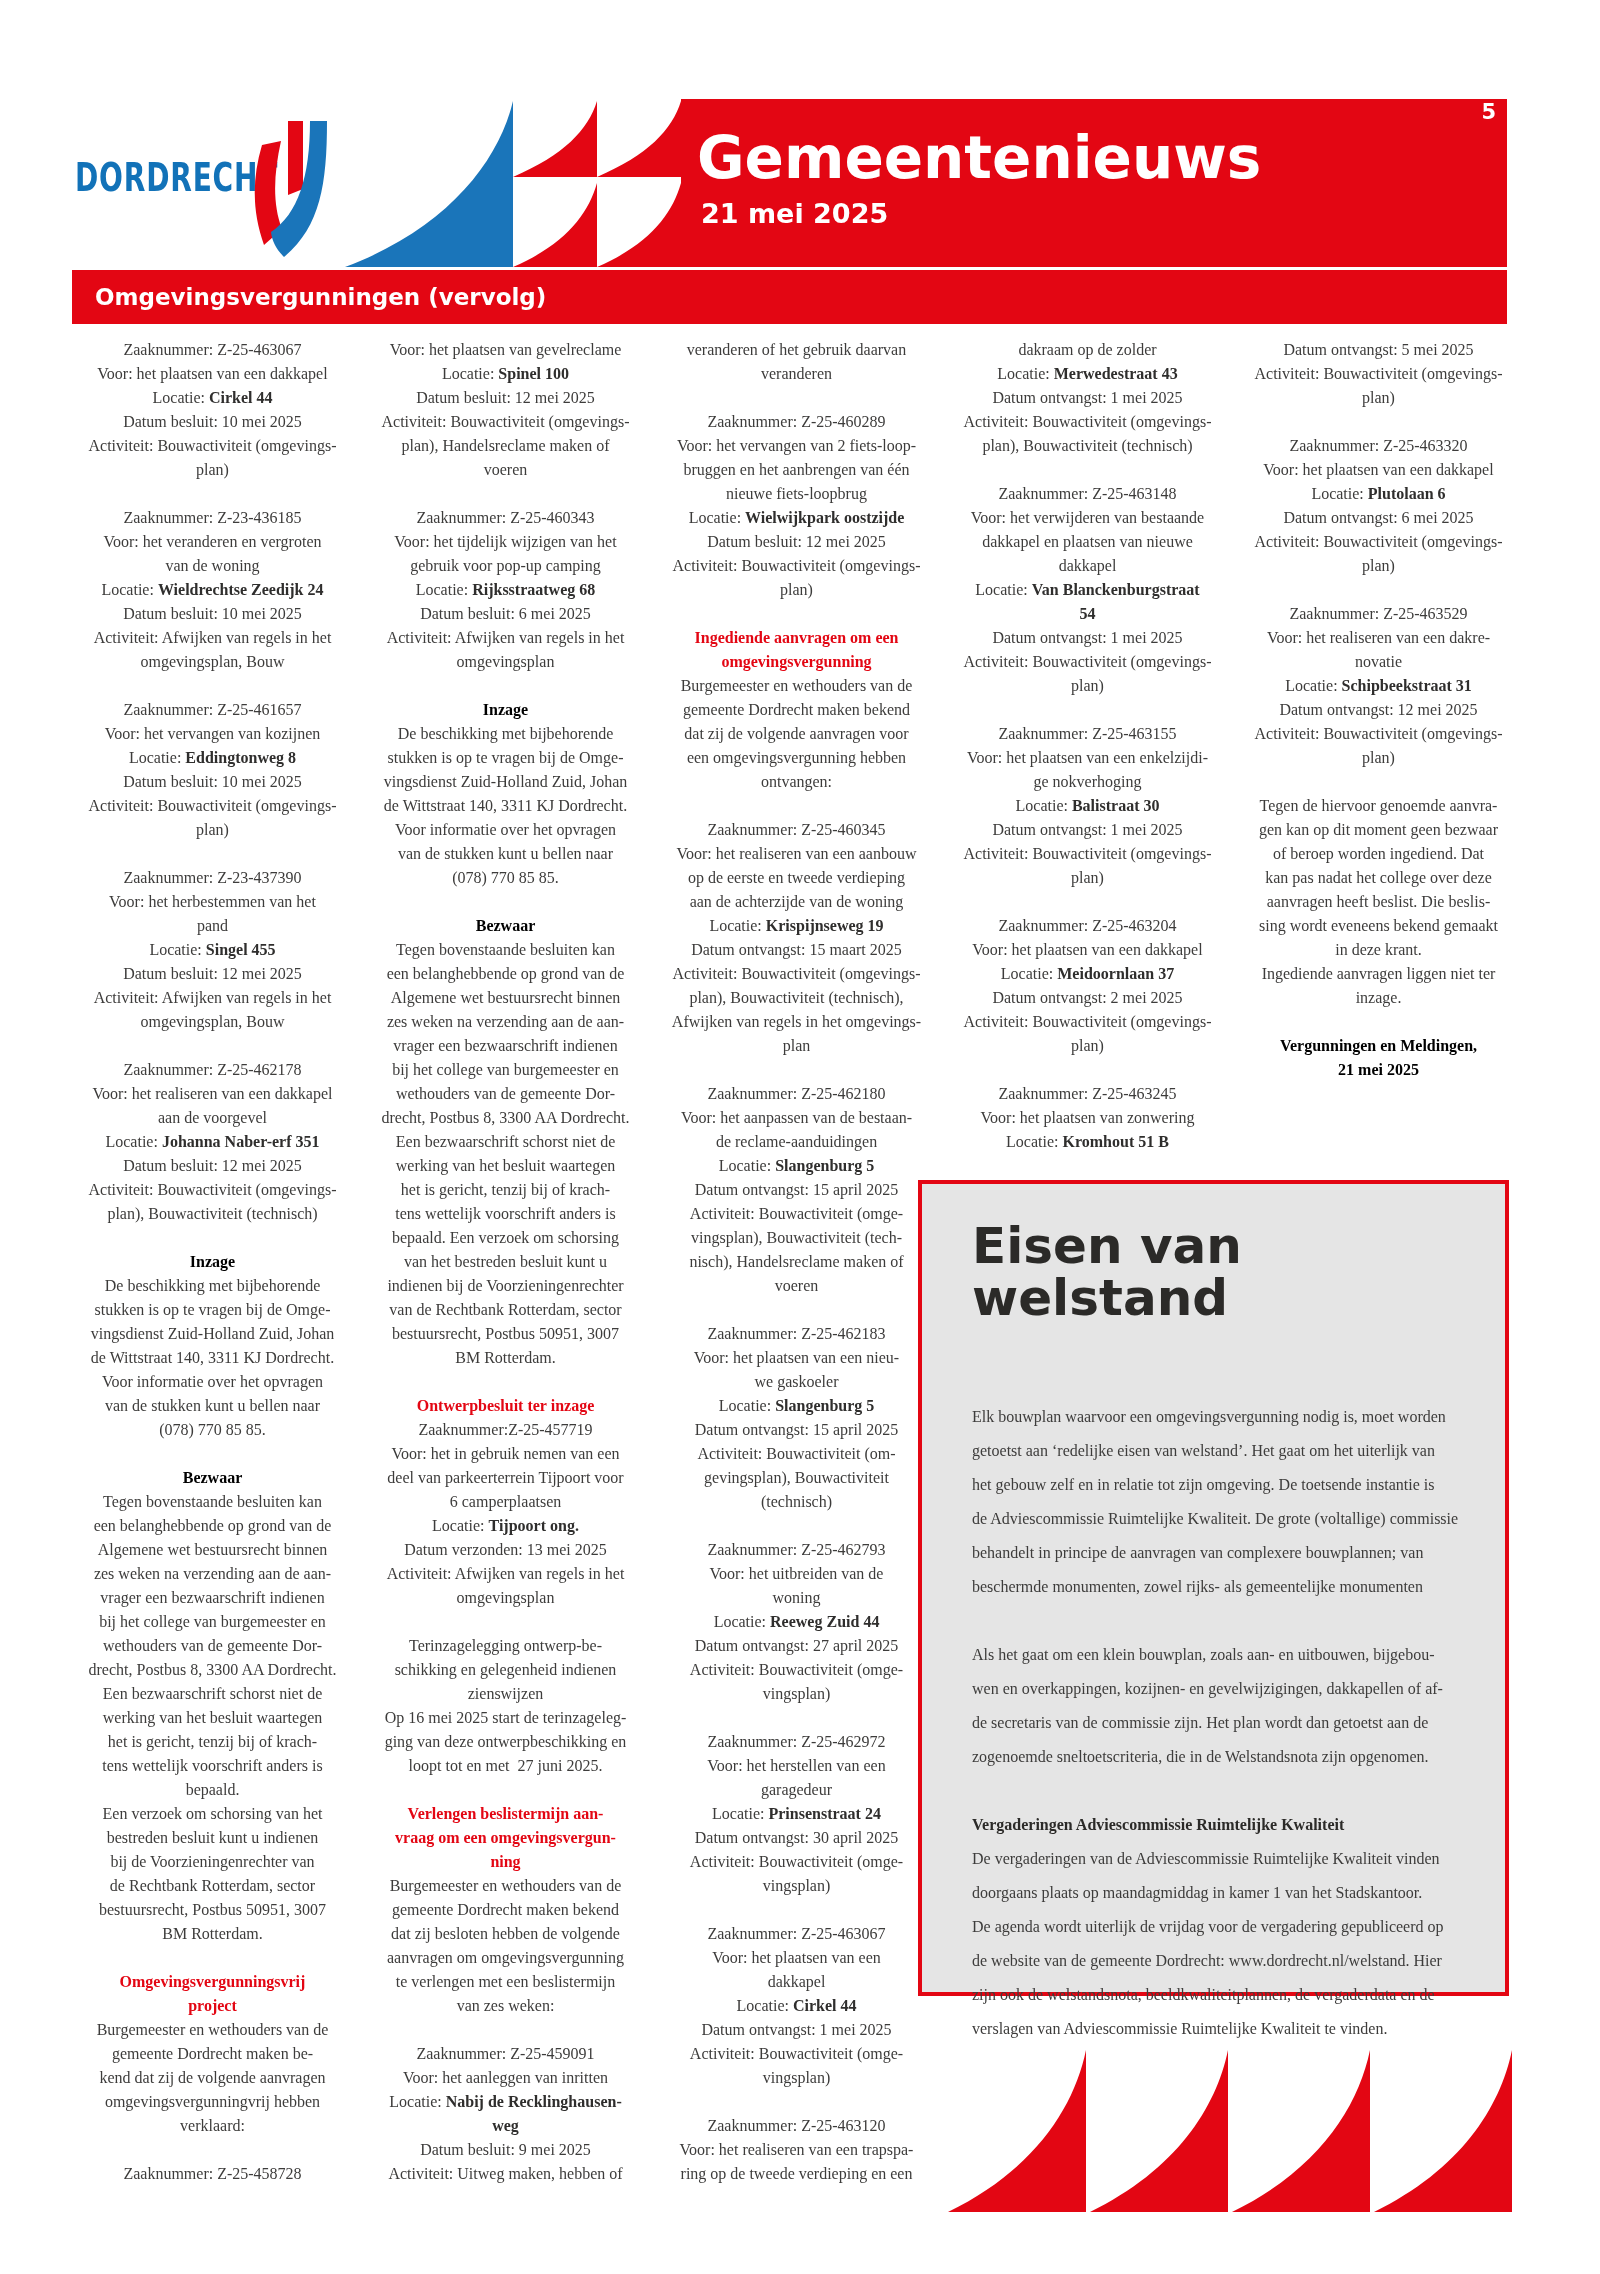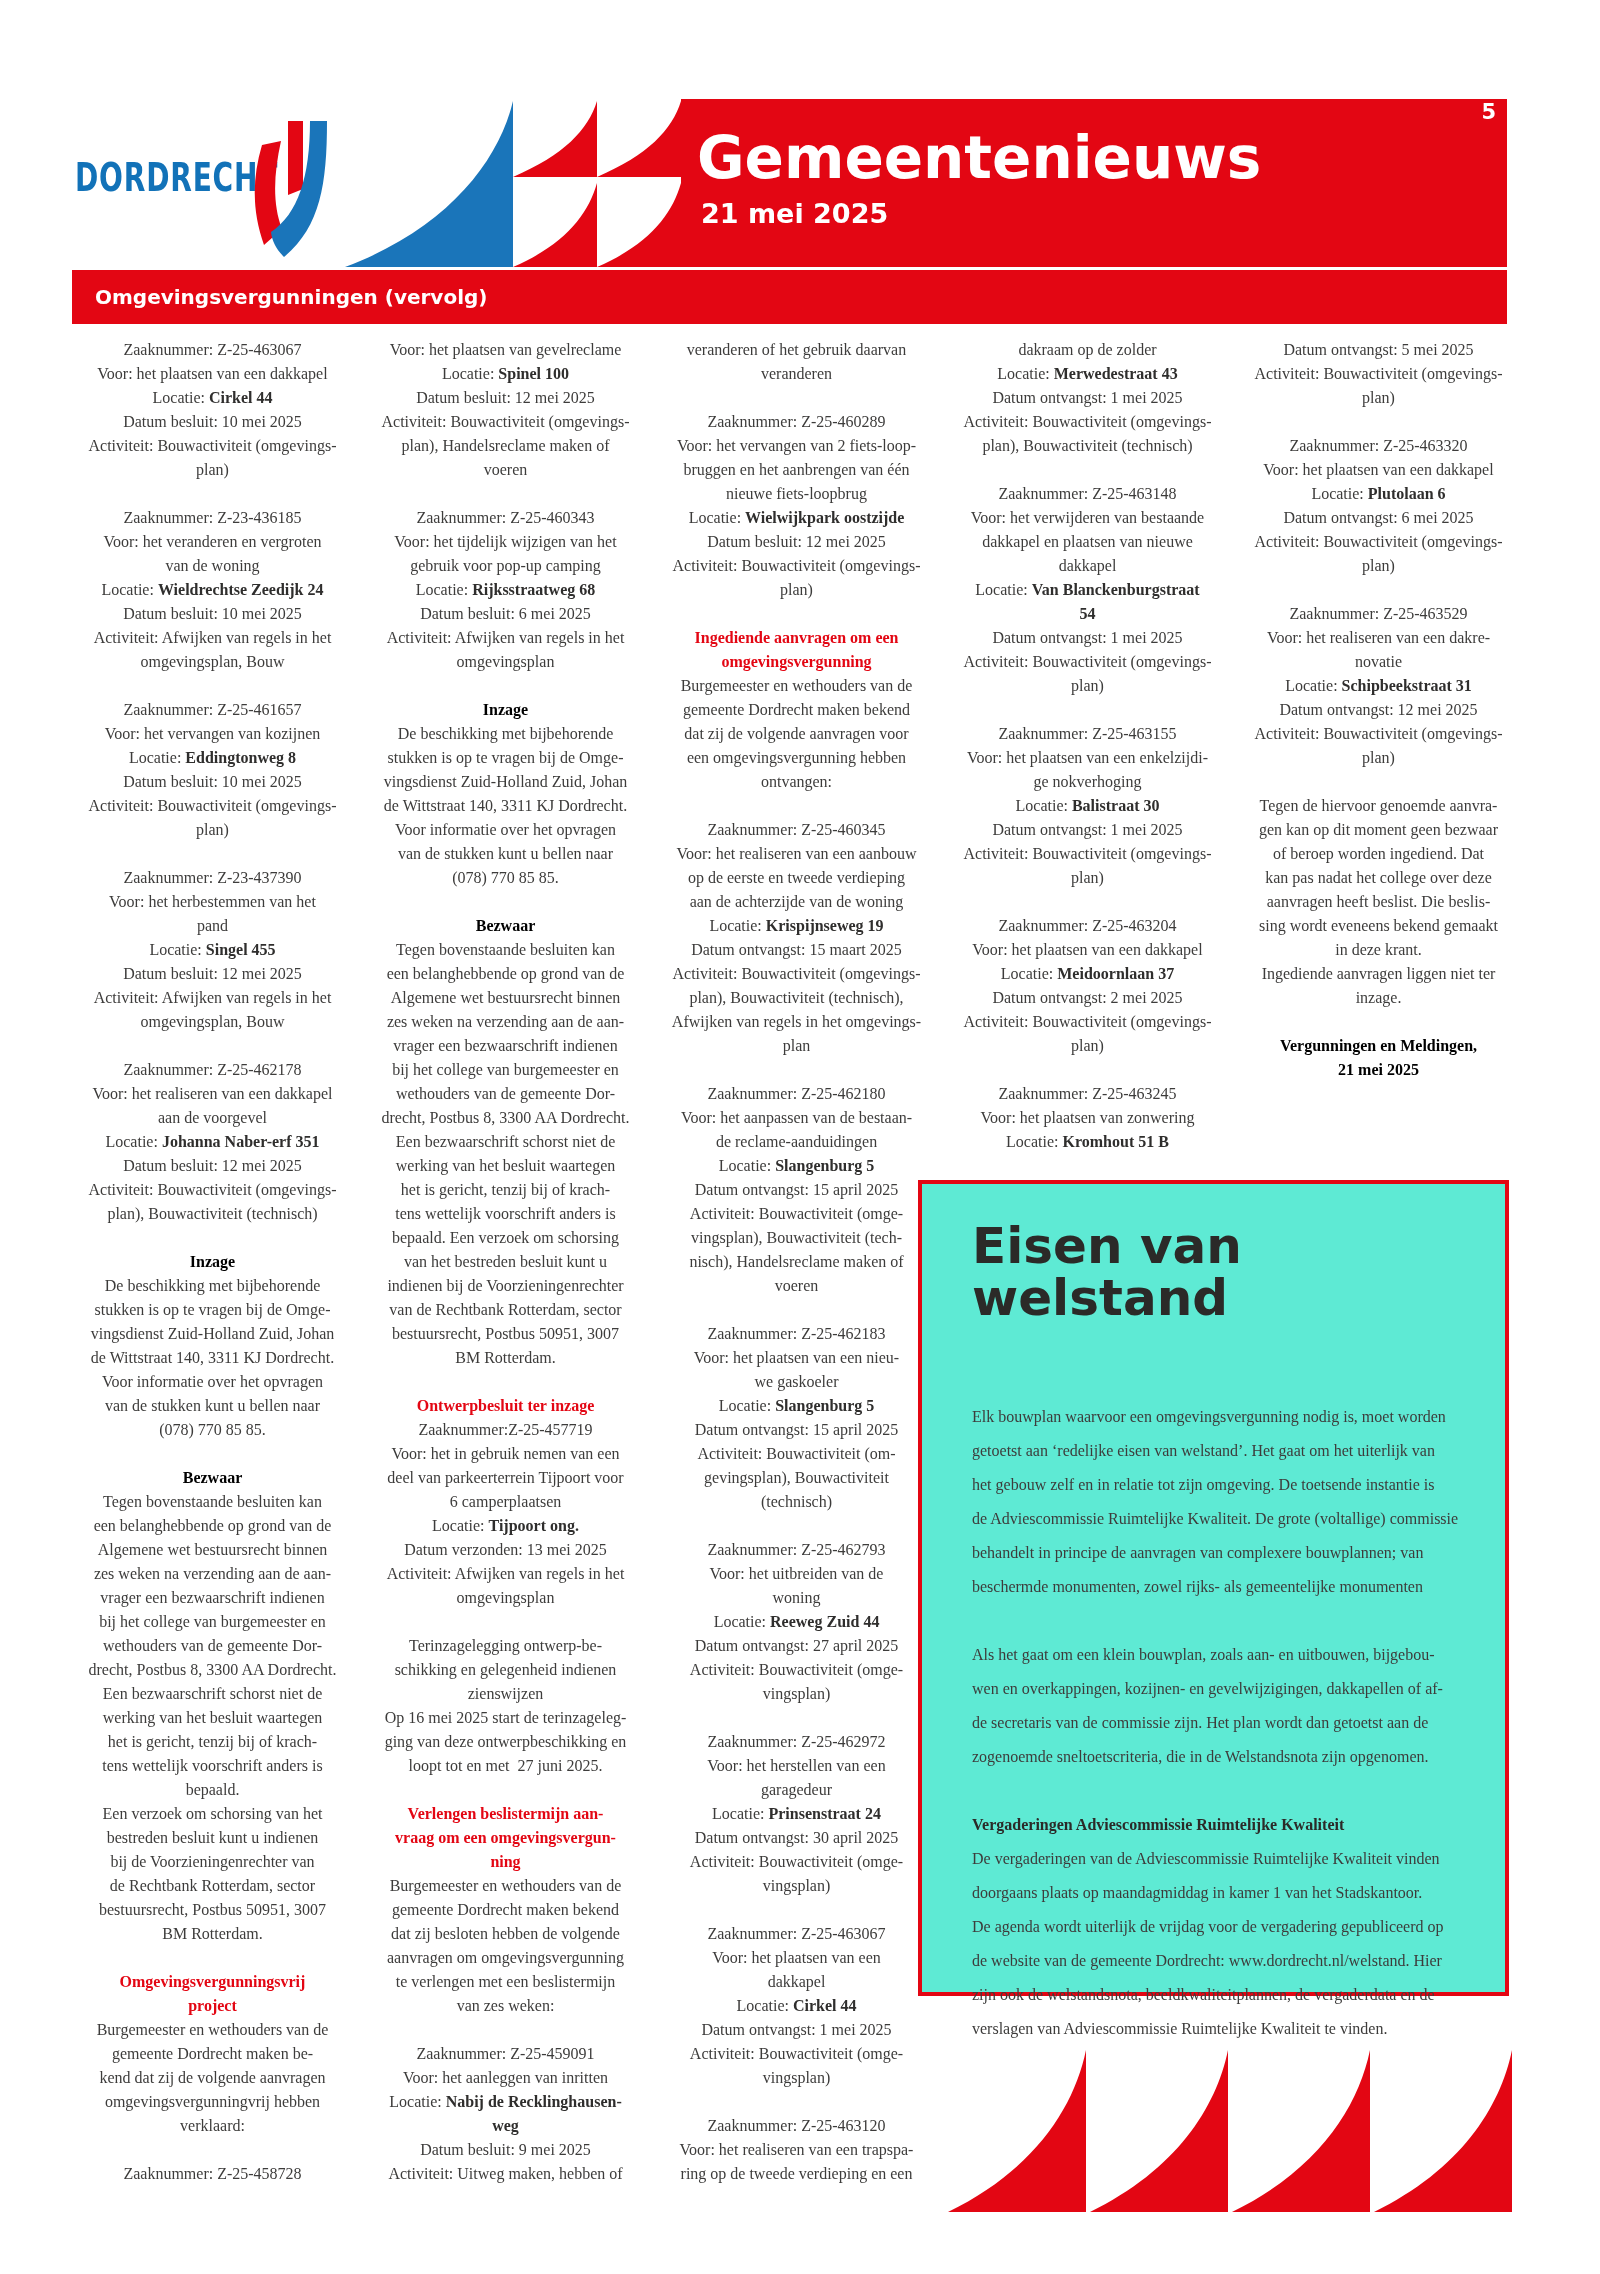--- a/index.html
+++ b/index.html
@@ -18,34 +18,34 @@
               font-family:"DejaVu Sans","Liberation Sans",sans-serif;font-weight:bold;
               font-size:58px;line-height:84px;letter-spacing:0;}
   .mast-date{position:absolute;left:701px;top:198px;color:#fff;
              font-family:"DejaVu Sans","Liberation Sans",sans-serif;font-weight:bold;font-size:27px;}
   .page-number{position:absolute;left:1468px;top:100px;width:28px;text-align:right;color:#fff;
                font-family:"DejaVu Sans","Liberation Sans",sans-serif;font-weight:bold;font-size:21px;}
 
   
   .banner{position:absolute;left:72px;top:270px;width:1435px;height:54px;background:#e30613;}
   .banner-label{color:#fff;font-family:"DejaVu Sans","Liberation Sans",sans-serif;font-weight:bold;
-                font-size:20px;line-height:54px;padding-left:23px;}
+                font-size:23px;line-height:54px;padding-left:23px;}
 
   
   #columns{position:absolute;left:75px;top:338px;width:1440px;}
   .col{position:absolute;top:0;width:275px;text-align:center;}
   .col .block{margin-bottom:24px;}
   .line{white-space:pre;font-size:16px;line-height:24px;color:#3d3c3b;}
   .line b{font-weight:bold;color:#2f2e2d;}
   .hd{font-weight:bold;}
   .hd-red{color:#e30613;}
   .hd-dark{color:#000000;}
 
   
-  .welstand{position:absolute;left:918px;top:1180px;width:591px;height:816px;background:#5eead4;
+  .welstand{position:absolute;left:918px;top:1180px;width:591px;height:816px;background:#e5e5e5;
             border:4px solid #e30613;box-sizing:border-box;}
   .wl-title{margin:36px 0 0 50px;font-family:"DejaVu Sans","Liberation Sans",sans-serif;
             font-weight:bold;font-size:50px;line-height:52px;color:#2b2a28;}
   .wl-body{margin:76px 0 0 50px;}
   .wl-body .block{margin-bottom:34px;}
   .wl-body .line{font-size:16px;line-height:34px;color:#3d3c3b;}
   .wl-body .hd{color:#2b2a28;}
 
   
   .bottom-sails{position:absolute;left:948px;top:2046px;}

